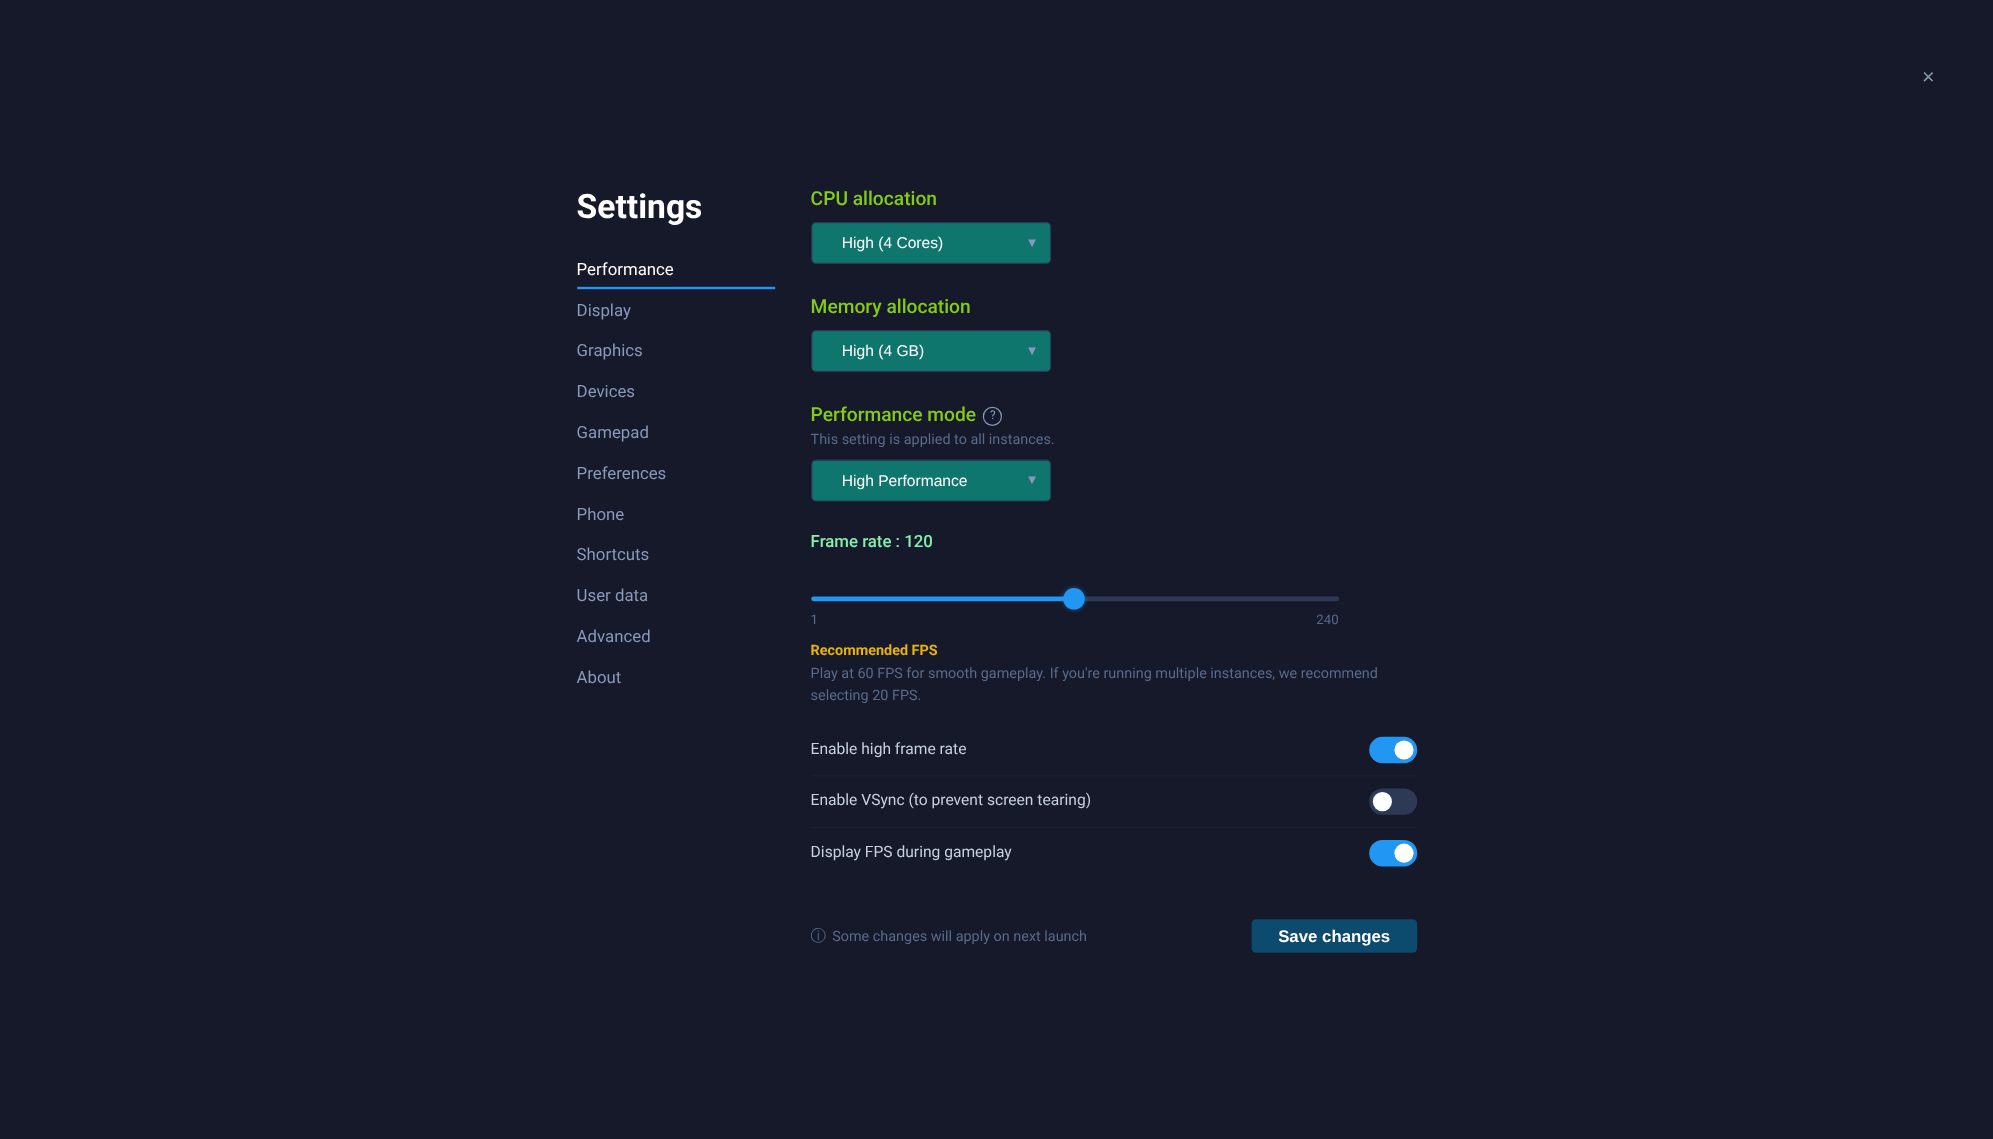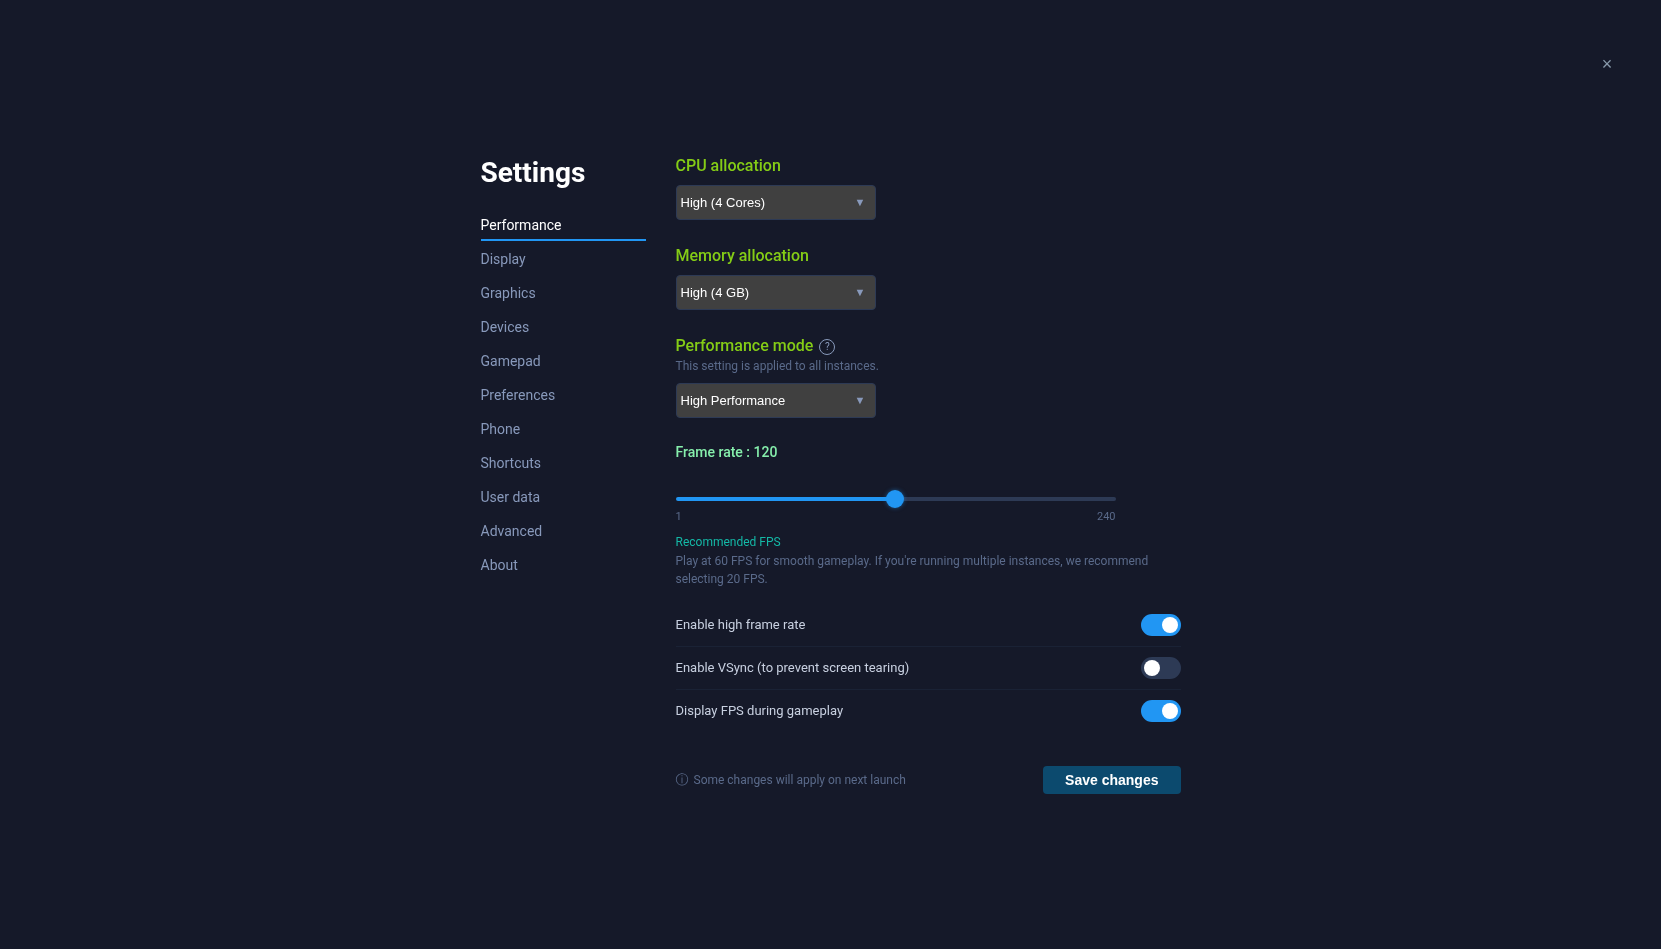--- a/index.html
+++ b/index.html
@@ -90,24 +90,24 @@
     }
 
     .select-wrapper {
       position: relative;
       display: inline-block;
       width: 200px;
     }
 
     .select-wrapper select {
       width: 100%;
-      background-color: #404040;
+      background-color: #0f766e;
       border: 1px solid #2d3a55;
       color: #ffffff;
-      padding: 9px 34px 9px 4px;
+      padding: 9px 34px 9px 25px;
       font-size: 13px;
       border-radius: 4px;
       appearance: none;
       cursor: pointer;
       outline: none;
     }
 
     .select-arrow {
       position: absolute;
       right: 10px;
@@ -188,22 +188,22 @@
       margin-top: 5px;
     }
 
     .fps-info {
       margin-top: 12px;
       margin-bottom: 16px;
     }
 
     .fps-info-title {
       font-size: 12px;
-      color: #14b8a6;
-      font-weight: 400;
+      color: #eab308;
+      font-weight: 700;
       margin-bottom: 3px;
     }
 
     .fps-info-text {
       font-size: 12px;
       color: #5a6a8a;
       line-height: 1.5;
     }
 
     .toggle-row {

